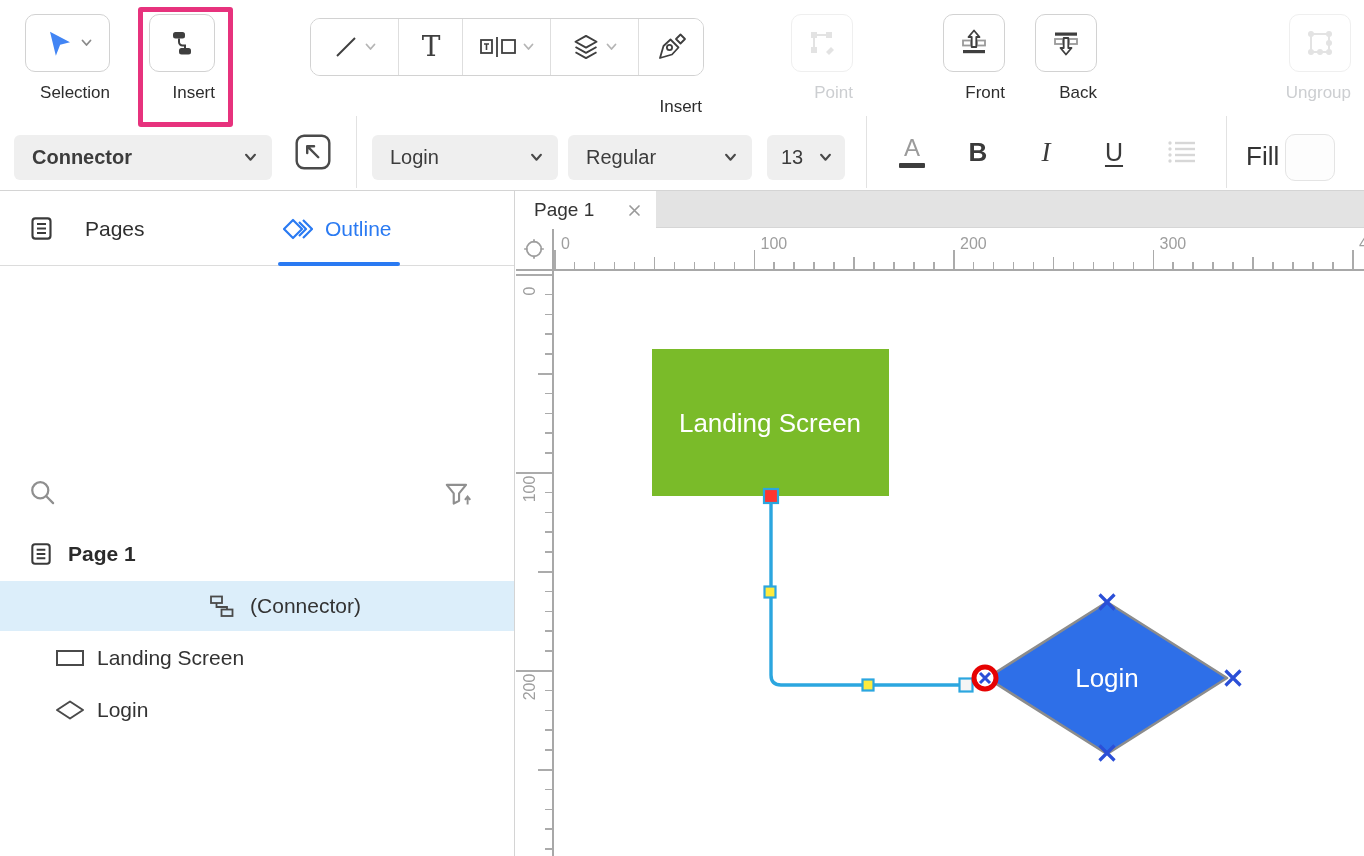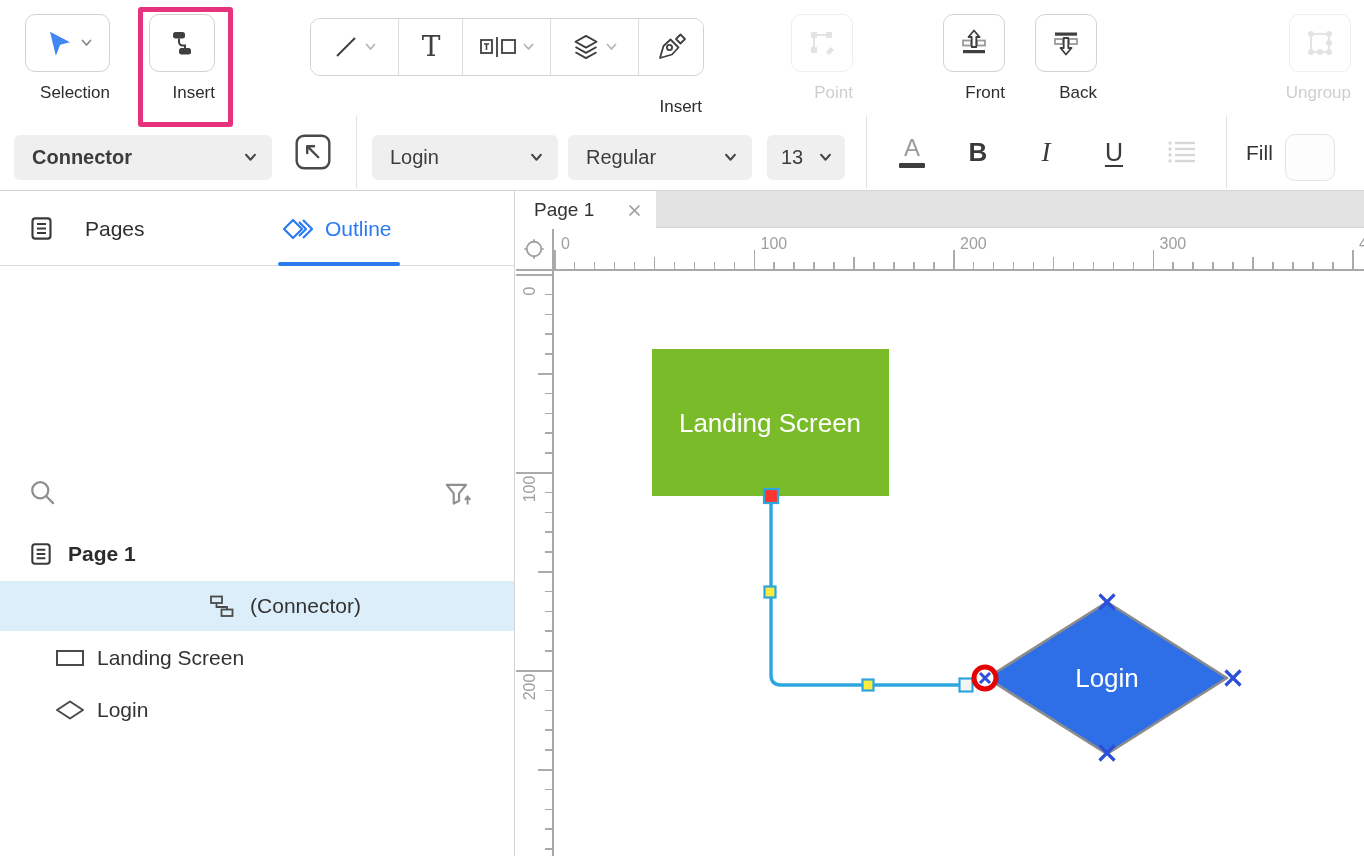--- a/index.html
+++ b/index.html
@@ -248,21 +248,21 @@
         <circle cx="4" cy="6" r="1.7"></circle>
           <circle cx="4" cy="12" r="1.7"></circle>
         <circle cx="4" cy="18" r="1.7"></circle>
           <circle cx="4" cy="24" r="1.7"></circle>
       </g>
     </svg>
   </button>
 
   <div class="vdiv" style="left:1226px;"></div>
 
-  <span class="abs" style="left:1246px;top:27px;font-size:21px;color:#333;">Fill</span>
+  <span class="abs" style="left:1246px;top:27px;font-size:26px;color:#333;">Fill</span>
   <button class="abs" style="left:1285px;top:20px;width:50px;height:47px;background:#fdfdfd;border:1.5px solid #e4e4e4;border-radius:10px;cursor:pointer;"></button>
 </div>
 
 <div class="sidebar">
   <div class="side-tabs">
     <div class="side-tab" style="left:28px;color:#2f2f2f;gap:30px;">
       <svg width="27" height="27" viewBox="0 0 24 24">
         <rect x="4" y="3" width="16" height="18" rx="2.5" fill="none" stroke="#3a3a3a" stroke-width="1.9"></rect>
         <path d="M8 8 H16 M8 12 H16 M8 16 H16" stroke="#3a3a3a" stroke-width="1.9"></path>
       </svg>

